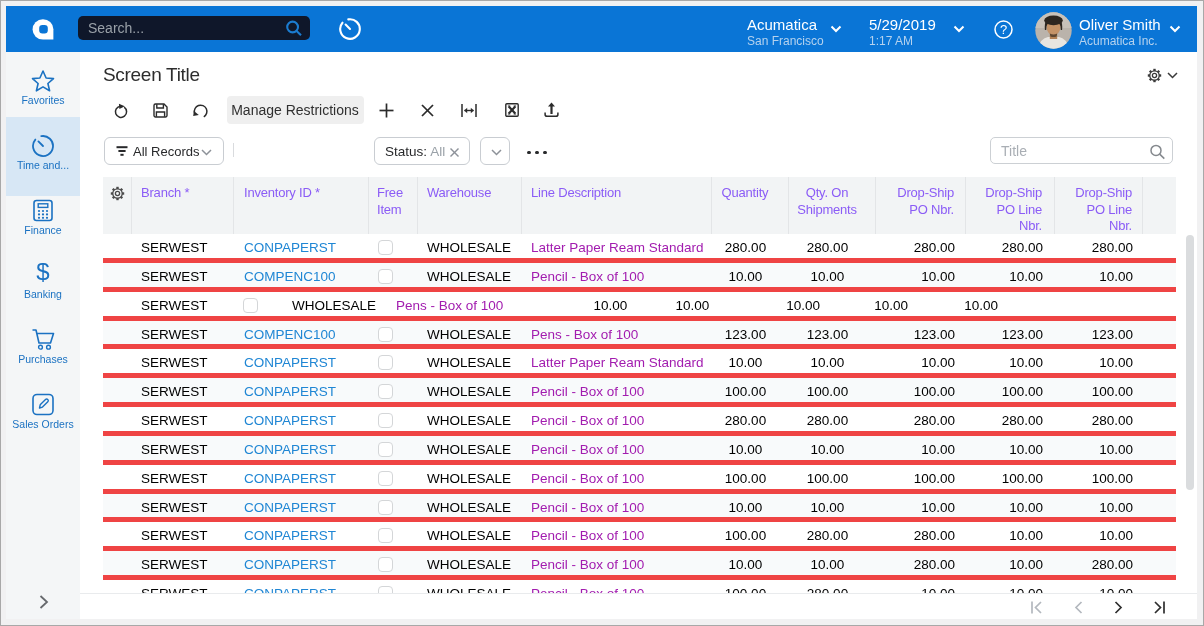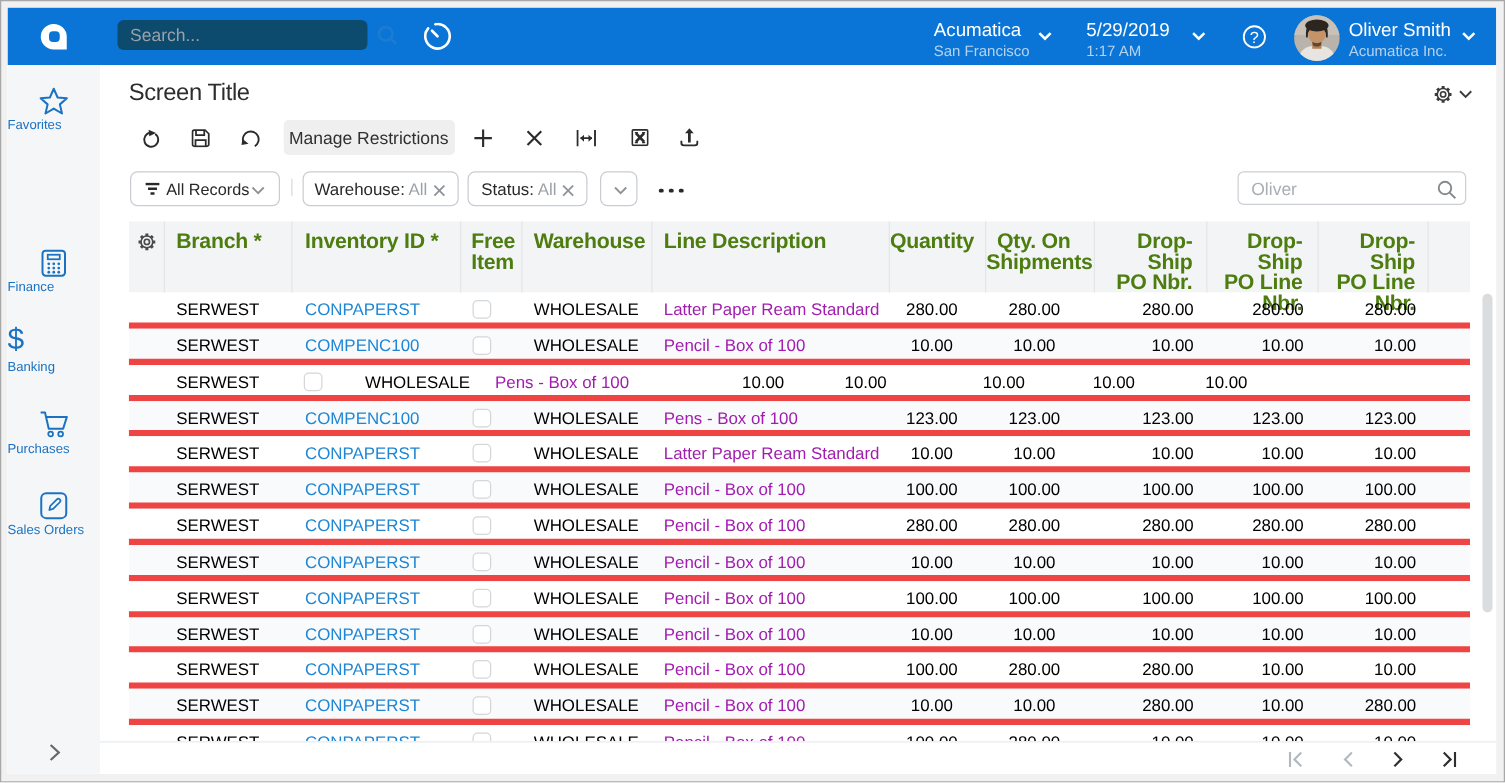--- a/index.html
+++ b/index.html
@@ -2,47 +2,47 @@
 <html><head><meta charset="utf-8">
 <style>
 *{margin:0;padding:0;box-sizing:border-box}
 html,body{width:1204px;height:626px}
 body{font-family:"Liberation Sans",sans-serif;background:#f1f1f2;position:relative;overflow:hidden}
 #frame{position:absolute;left:0;top:0;width:1204px;height:626px;border:1px solid #a8a8a8}
 #app{position:absolute;left:6px;top:6px;width:1191px;height:613px;background:#fff;overflow:hidden}
 .abs{position:absolute}
 
 #topbar{position:absolute;left:0;top:0;width:1191px;height:46px;background:#0a75d6}
-#srch{position:absolute;left:88px;top:10px;width:200px;height:24px;background:#0c4a6e;border-radius:5px}
+#srch{position:absolute;left:72px;top:10px;width:232px;height:24px;background:#0f172a;border-radius:5px}
 #srch .ph{position:absolute;left:10px;top:4px;font-size:14px;color:#9aa1a8}
 .hd1{font-size:15px;color:#fff;line-height:15px}
 .hd2{font-size:12px;color:#b5d2ee;line-height:12px;margin-top:3px}
 
 #sidebar{position:absolute;left:0;top:46px;width:74px;height:567px;background:#f4f6f7}
-.sbitem{position:absolute;left:0;width:74px;height:79px;}
+.sbitem{position:absolute;left:0;width:74px;height:79px;text-align:center}
 .sbitem .lbl{position:absolute;left:0;width:74px;top:42px;font-size:10.5px;color:#1b72c2}
 .sbitem svg{position:absolute;left:50%;transform:translateX(-50%);top:17px}
 .sel{background:#d7e7f5}
 
 #main{position:absolute;left:74px;top:46px;width:1117px;height:567px;background:#fff}
 #title{position:absolute;left:23px;top:12px;font-size:19px;letter-spacing:-0.3px;color:#2d2d2d}
 
 .tbtn{position:absolute}
 #mrbtn{position:absolute;left:146.5px;top:44px;width:137px;height:28px;background:#efefef;border-radius:4px;font-size:14px;color:#303030;text-align:center;line-height:28px}
 
 .fbox{position:absolute;top:84.5px;height:28.5px;border:1px solid #c9cdd2;border-radius:6px;background:#fff}
 .ftext{font-size:13.5px;color:#28292b}
 .fgray{color:#9aa1a8}
 
 #srch2{position:absolute;left:910px;top:85px;width:183px;height:27px;border:1px solid #ccd0d4;border-radius:5px;background:#fff}
 #srch2 .ph{position:absolute;left:10px;top:5px;font-size:14px;color:#a9aeb4}
 
 #grid{position:absolute;left:23px;top:125px;width:1073.3px;height:415.7px;overflow:hidden}
 .hrow{display:flex;width:1073.3px;height:57px;background:#f2f4f5}
-.hcell{height:57px;padding-top:8px;font-size:17px;font-weight:bold;letter-spacing:-0.2px;color:#4d7c0f;line-height:16.5px;border-right:1px solid #e3e5e7}
+.hcell{height:57px;padding-top:8px;font-size:13px;font-weight:normal;letter-spacing:-0.2px;color:#8b5cf6;line-height:16.5px;border-right:1px solid #e3e5e7}
 .hcell.last{border-right:none}
 .row{display:flex;width:1073.3px;height:28.85px;border-bottom:5px solid #ef4444;background:#fff}
 .row.alt{background:#f8fafb}
 .cell{height:27.85px;line-height:27.85px;font-size:13.5px;color:#000;white-space:nowrap;overflow:hidden}
 .c1{width:29px}.c2{width:102px;padding-left:9px}.c3{width:135px;padding-left:10px}
 .c4{width:49px}.c5{width:104px;padding-left:9px}.c6{width:190px;padding-left:9px}
 .c7{width:77px;text-align:center;padding-right:10px}.c8{width:87px;text-align:center;padding-right:10px}
 .c9{width:90px;text-align:right;padding-right:11px}.c10{width:89px;text-align:right;padding-right:12px}
 .c11{width:88px;text-align:right;padding-right:10px}.c12{width:33.3px}
 .link{color:#1f86d4}
@@ -115,20 +115,27 @@
         <polyline points="1.5,1.5 6,6 10.5,1.5" fill="none" stroke="#fff" stroke-width="2"></polyline>
       </svg>
   </div>
 
   <div id="sidebar">
     <div class="sbitem" style="top:0">
       <svg width="25" height="24" viewBox="0 0 25 24">
           <path d="M12.5 2 L15.6 9 L23 9.6 L17.4 14.5 L19.1 21.8 L12.5 17.9 L5.9 21.8 L7.6 14.5 L2 9.6 L9.4 9 Z" fill="none" stroke="#1b72c2" stroke-width="1.6" stroke-linejoin="round"></path>
         </svg>
       <div class="lbl">Favorites</div>
+    </div>
+    <div class="sbitem sel" style="top:64.8px">
+      <svg width="24" height="24" viewBox="0 0 24 24">
+          <path d="M10.26 2.15 A 10 10 0 1 1 4.34 5.57" fill="none" stroke="#1b72c2" stroke-width="1.8" stroke-linecap="round"></path>
+          <line x1="12" y1="12" x2="7.4" y2="7.4" stroke="#1b72c2" stroke-width="1.8" stroke-linecap="round"></line>
+        </svg>
+      <div class="lbl">Time and...</div>
     </div>
     <div class="sbitem" style="top:129.6px">
       <svg width="22" height="23" viewBox="0 0 22 23">
           <rect x="2" y="1.5" width="18" height="20" rx="2.5" fill="none" stroke="#1b72c2" stroke-width="1.6"></rect>
           <rect x="6.2" y="4.8" width="9.6" height="3.6" fill="none" stroke="#1b72c2" stroke-width="1.4"></rect>
           <g fill="#1b72c2">
             <circle cx="7" cy="12" r="1.1"></circle>
             <circle cx="11" cy="12" r="1.1"></circle>
             <circle cx="15" cy="12" r="1.1"></circle>
             <circle cx="7" cy="15.4" r="1.1"></circle>
@@ -240,46 +247,39 @@
           <line x1="0.5" y1="1.2" x2="11.5" y2="1.2" stroke="#28292b" stroke-width="2"></line>
           <line x1="2.4" y1="5" x2="9.6" y2="5" stroke="#28292b" stroke-width="2"></line>
           <line x1="4.4" y1="8.8" x2="7.6" y2="8.8" stroke="#28292b" stroke-width="2"></line>
         </svg>
       <div class="ftext abs" style="left:28px;top:6.5px;font-size:13px">All Records</div>
       <svg class="abs" style="left:96px;top:11px" width="11" height="7" viewBox="0 0 11 7">
           <polyline points="1,1 5.5,5.5 10,1" fill="none" stroke="#8d9299" stroke-width="1.5"></polyline>
         </svg>
     </div>
     <div class="abs" style="left:152.7px;top:91px;width:1px;height:14px;background:#d9dbde"></div>
-    <div class="fbox" style="left:161.6px;width:125.8px">
-      <div class="ftext abs" style="left:9px;top:6px">Warehouse: <span class="fgray">All</span></div>
-      <svg class="abs" style="left:103px;top:9px" width="11" height="11" viewBox="0 0 11 11">
-          <line x1="1.5" y1="1.5" x2="9.5" y2="9.5" stroke="#8d9299" stroke-width="1.4"></line>
-          <line x1="9.5" y1="1.5" x2="1.5" y2="9.5" stroke="#8d9299" stroke-width="1.4"></line>
-        </svg>
-    </div>
     <div class="fbox" style="left:294.1px;width:95.5px">
       <div class="ftext abs" style="left:10px;top:6px">Status: <span class="fgray">All</span></div>
       <svg class="abs" style="left:74px;top:9px" width="11" height="11" viewBox="0 0 11 11">
           <line x1="1.5" y1="1.5" x2="9.5" y2="9.5" stroke="#8d9299" stroke-width="1.4"></line>
           <line x1="9.5" y1="1.5" x2="1.5" y2="9.5" stroke="#8d9299" stroke-width="1.4"></line>
         </svg>
     </div>
     <div class="fbox" style="left:399.6px;width:30.7px">
       <svg class="abs" style="left:10px;top:11px" width="11" height="7" viewBox="0 0 11 7">
           <polyline points="1,1 5.5,5.5 10,1" fill="none" stroke="#8d9299" stroke-width="1.5"></polyline>
         </svg>
     </div>
     <div class="abs" style="left:447px;top:96.7px;width:25px;height:6px">
       <div class="abs" style="left:0;top:2px;width:3.6px;height:3.6px;border-radius:50%;background:#28292b"></div>
       <div class="abs" style="left:8px;top:2px;width:3.6px;height:3.6px;border-radius:50%;background:#28292b"></div>
       <div class="abs" style="left:16px;top:2px;width:3.6px;height:3.6px;border-radius:50%;background:#28292b"></div>
     </div>
     <div id="srch2">
-        <div class="ph">Oliver</div>
+        <div class="ph">Title</div>
       <svg class="abs" style="left:158px;top:6px" width="17" height="16" viewBox="0 0 17 16">
           <circle cx="7" cy="6.4" r="5" fill="none" stroke="#85898e" stroke-width="1.5"></circle>
           <line x1="10.7" y1="10.1" x2="15.3" y2="14.6" stroke="#85898e" stroke-width="1.5"></line>
         </svg>
     </div>
 
     <div id="grid">
       <div class="hrow">
         <div class="hcell c1"><svg style="margin-left:7px;margin-top:1px" width="15" height="15" viewBox="0 0 15 15">
               <g stroke="#4a4a4a" stroke-width="1.3" fill="none">

